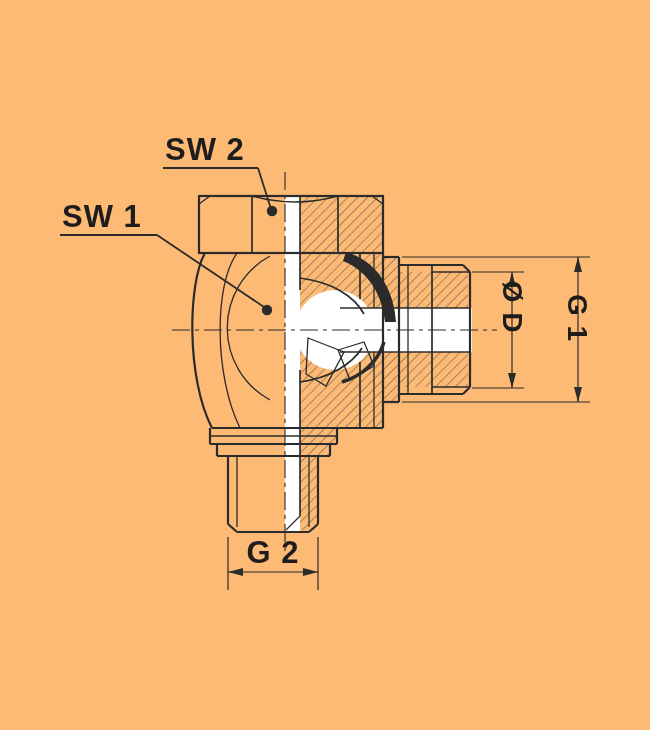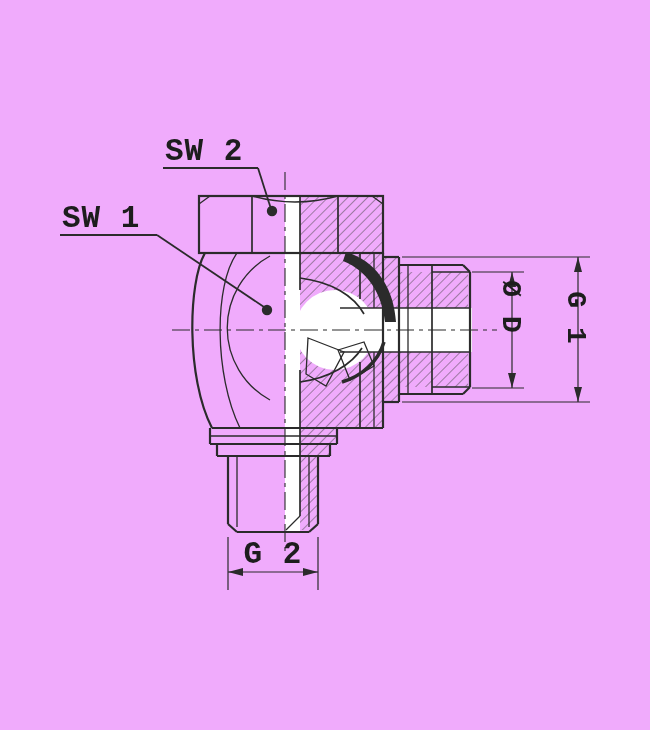--- a/index.html
+++ b/index.html
@@ -1,17 +1,17 @@
 <!DOCTYPE html>
 <html><head>
 <meta charset="utf-8">
 <style>
   html,body{margin:0;padding:0;background:#fff;}
-  .canvas{position:relative;width:650px;height:730px;background:#f0abfc;overflow:hidden;
-          font-family:Liberation Mono, monospace;}
+  .canvas{position:relative;width:650px;height:730px;background:#fdba74;overflow:hidden;
+          font-family:Liberation Sans, sans-serif;}
   svg{display:block;}
   .outline{stroke:#2b2b2b;stroke-width:2.2;fill:none;}
   .thin{stroke:#2b2b2b;stroke-width:1.3;fill:none;}
   .med{stroke:#2b2b2b;stroke-width:1.7;fill:none;}
   .center{stroke:#2b2b2b;stroke-width:1.1;fill:none;stroke-dasharray:18 5 4 5;}
   .dim{stroke:#2b2b2b;stroke-width:1.2;fill:none;}
   .arrow{fill:#2b2b2b;stroke:none;}
   .dot{fill:#2b2b2b;stroke:none;}
   .leader{stroke:#2b2b2b;stroke-width:1.8;fill:none;}
   .lbl{fill:#1d1d1d;font-weight:700;letter-spacing:1px;}

